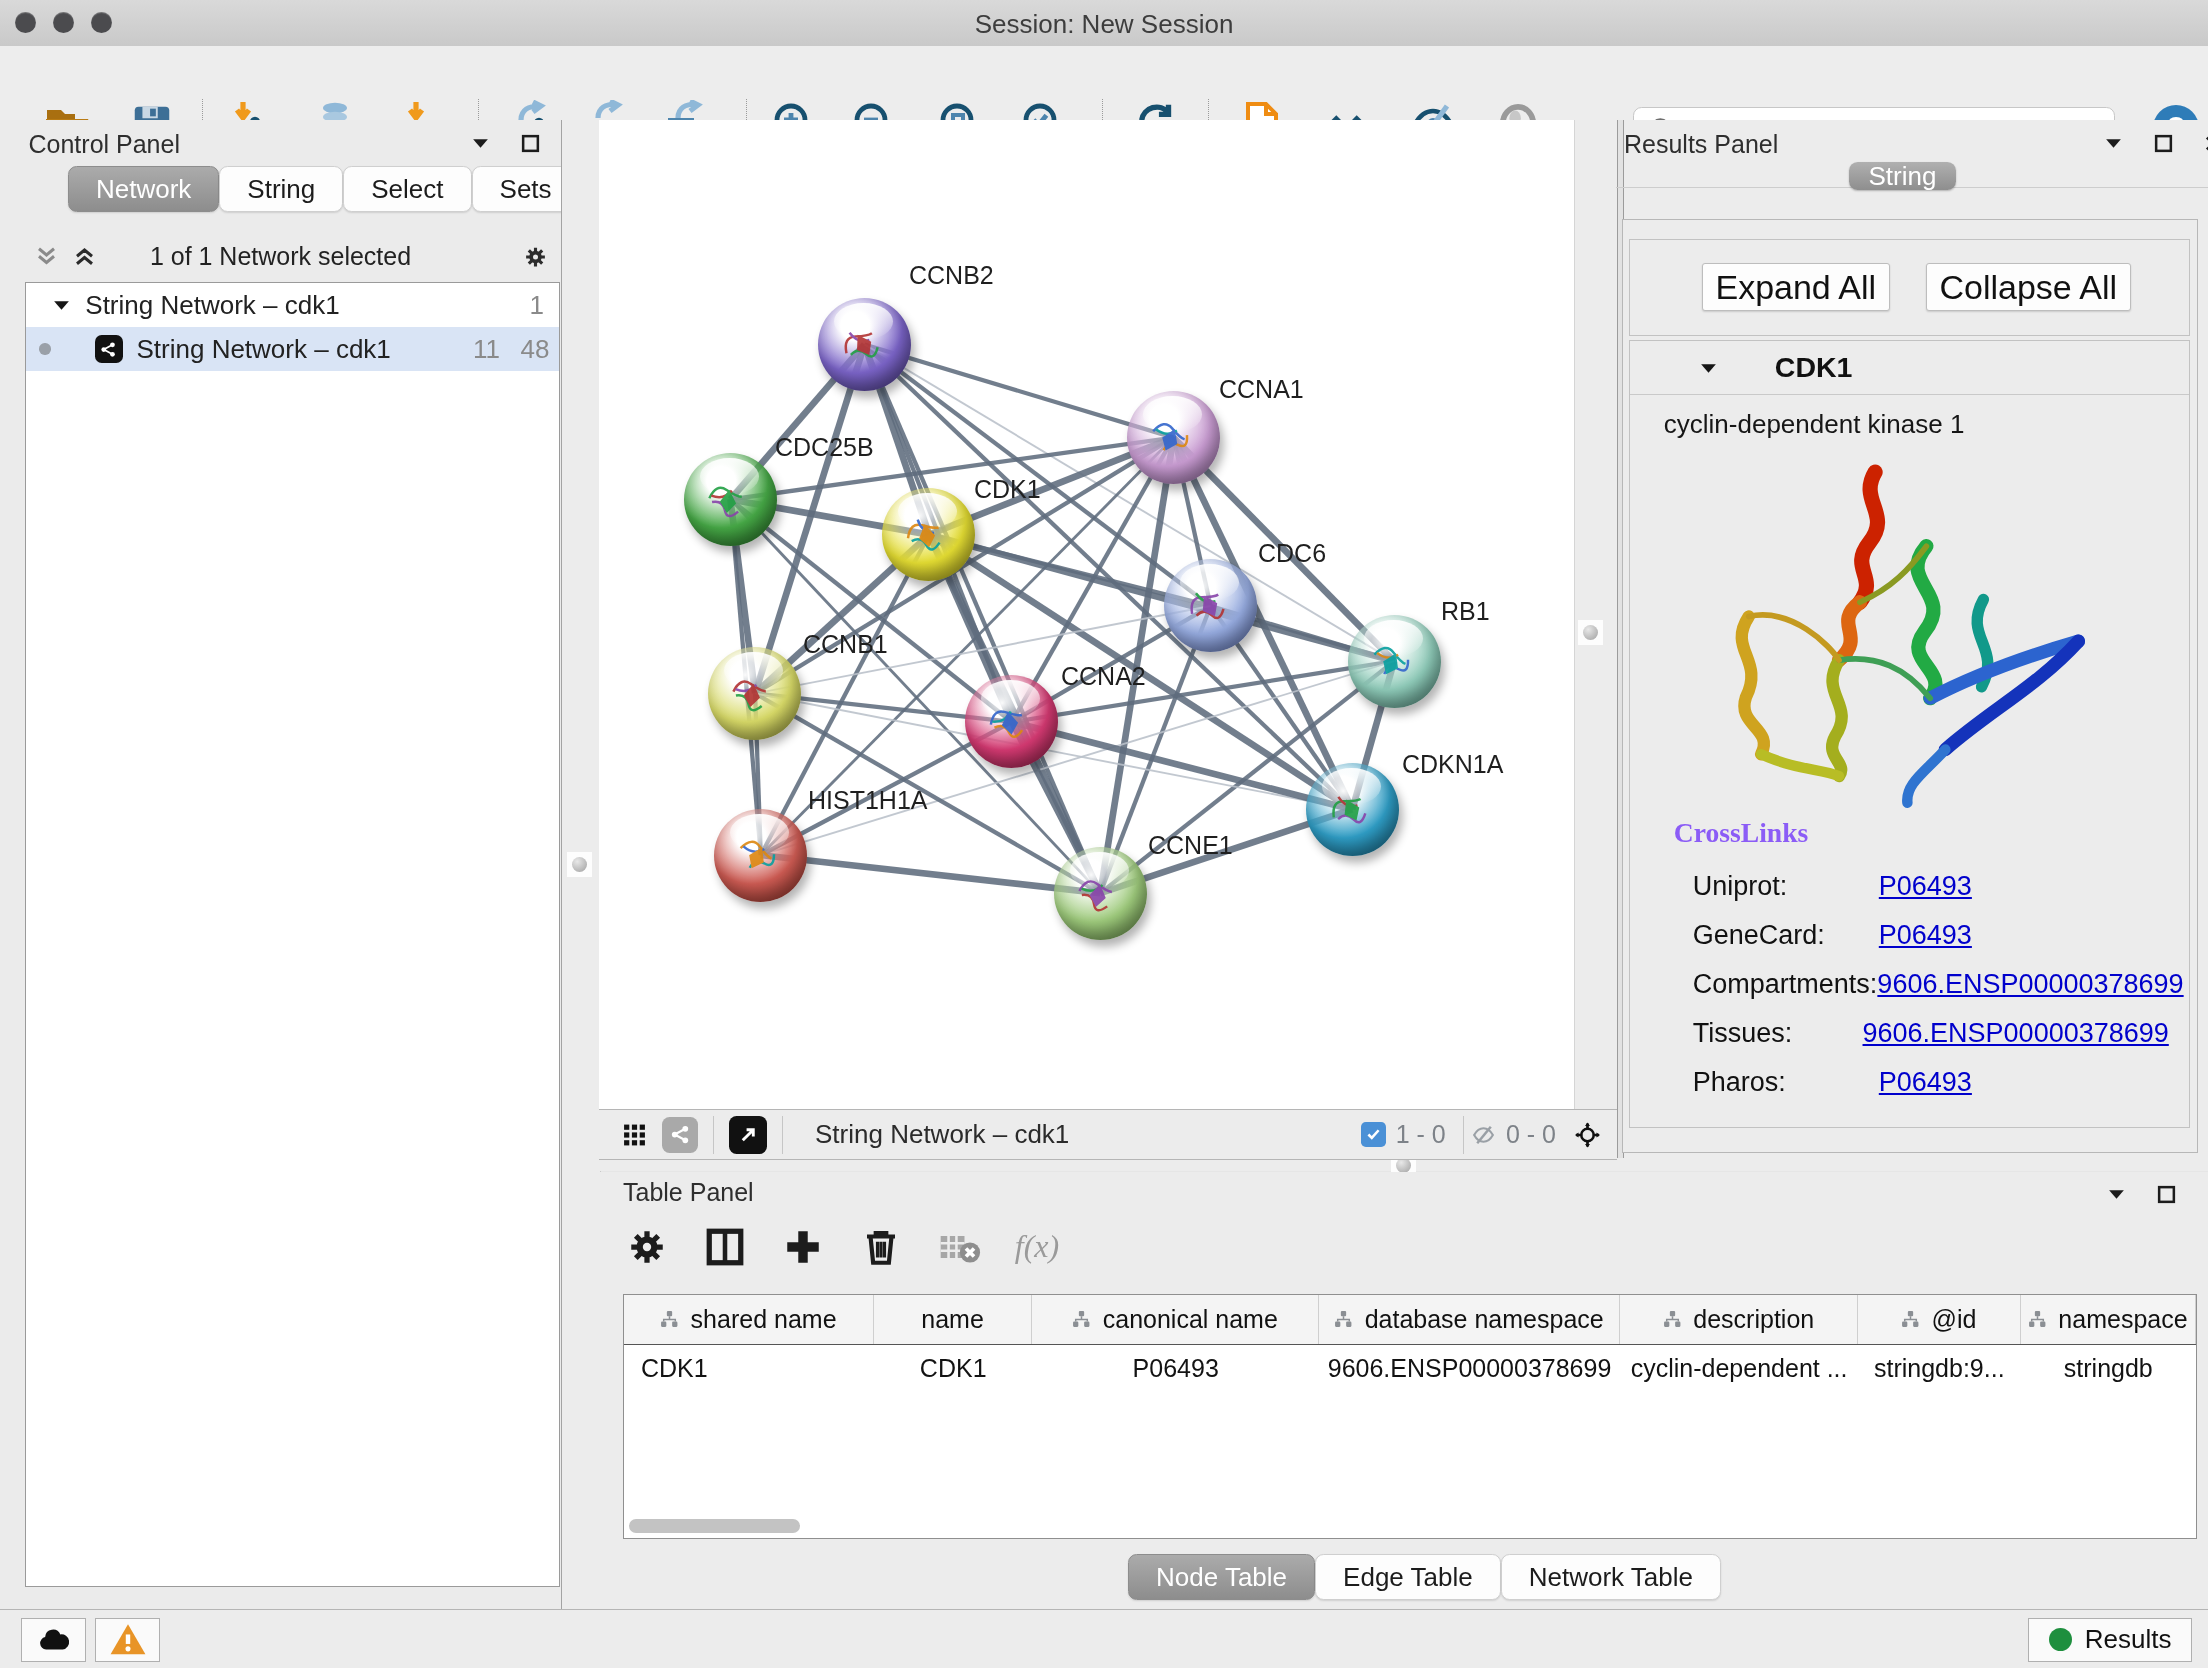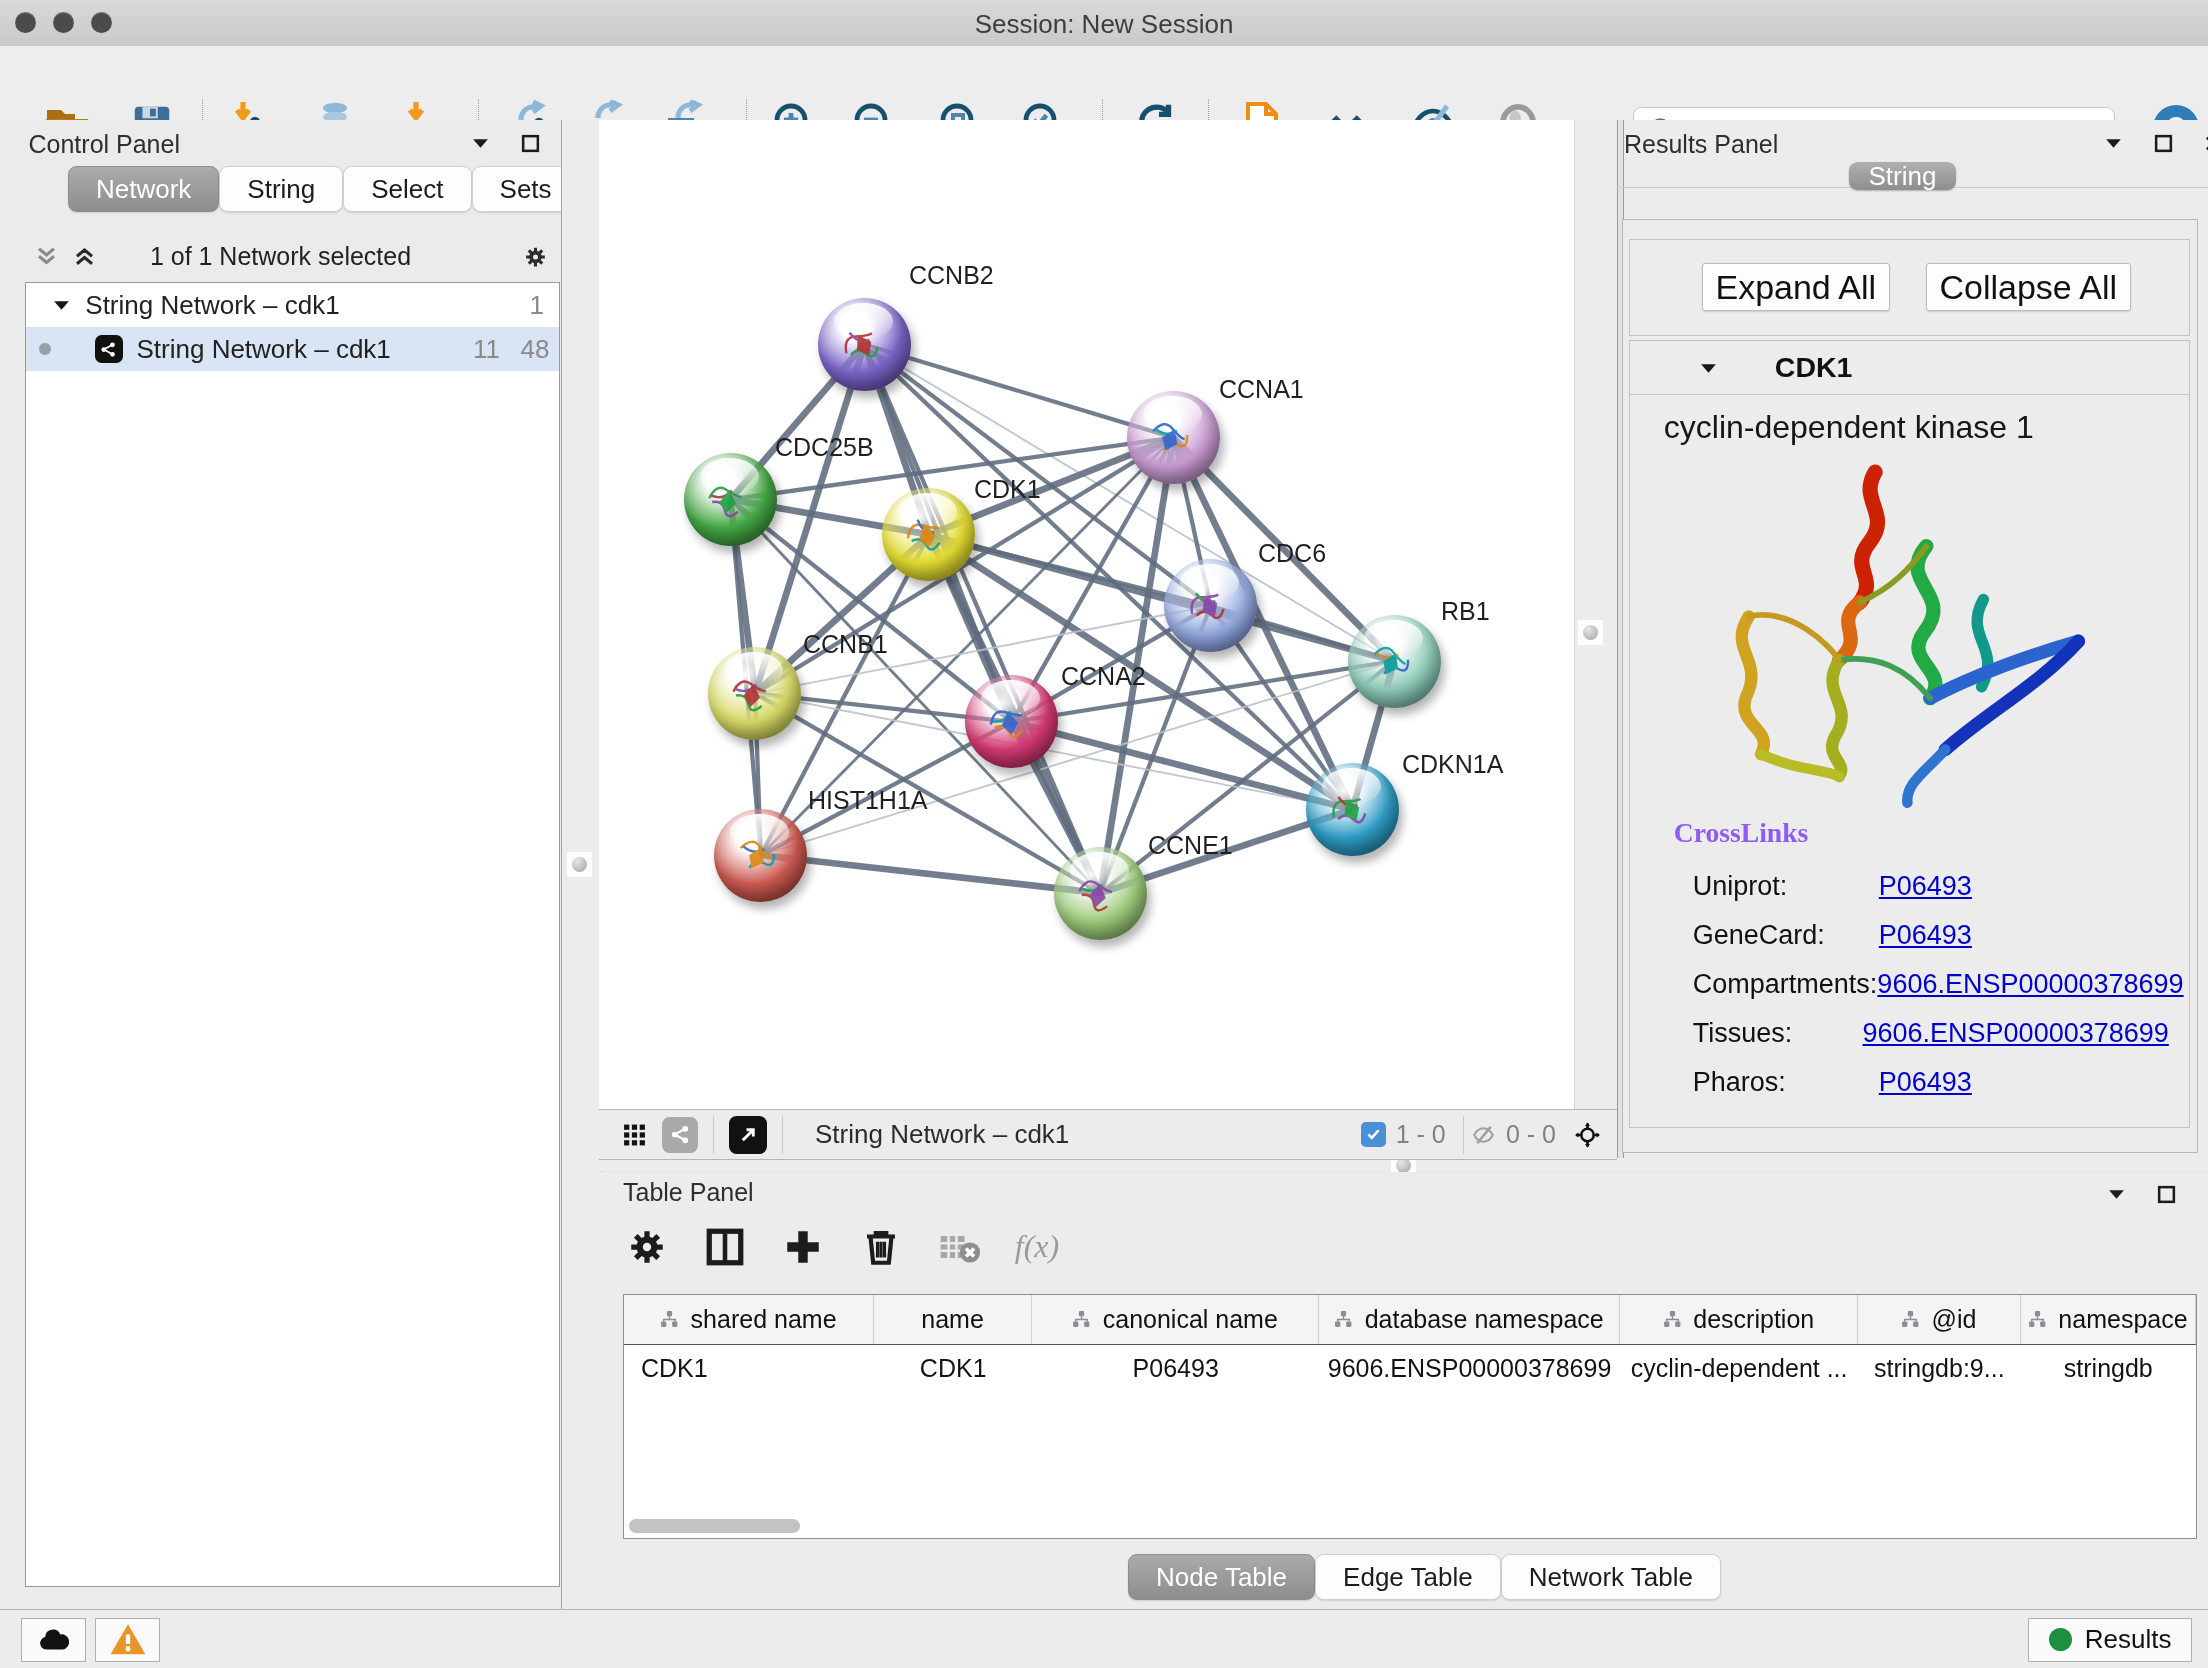--- a/index.html
+++ b/index.html
@@ -81,21 +81,21 @@
           align-items:center;justify-content:center;cursor:pointer;box-shadow:0 1px 1.9px rgba(0,0,0,.25);}
   .rp-outer{position:absolute;left:-1.9px;top:99px;width:574px;height:932px;border:1.9px solid #b7b7b7;
             background:#ececec;}
   .rp-btnbox{position:absolute;left:5.7px;top:19px;width:559px;height:95px;border:1.9px solid #c2c2c2;background:#ececec;}
   .btn{position:absolute;height:46px;background:#fdfdfd;border:1px solid #bdbdbd;border-radius:3px;
        font-size:34px;color:#111;display:flex;align-items:center;justify-content:center;cursor:pointer;
        box-shadow:0 1px 1.9px rgba(0,0,0,.15);}
   .rp-mainbox{position:absolute;left:5.7px;top:120px;width:559px;height:786px;border:1.9px solid #c2c2c2;background:#ececec;}
   .rp-genehdr{position:absolute;left:0;top:0;width:100%;height:53px;border-bottom:1px solid #c9c9c9;}
   .rp-gene{position:absolute;left:145px;top:9.5px;font-size:28.5px;font-weight:bold;color:#111;}
-  .rp-desc{position:absolute;left:34px;top:68px;font-size:32px;color:#161616;}
+  .rp-desc{position:absolute;left:34px;top:68px;font-size:26px;color:#161616;}
   .protein{position:absolute;left:76px;top:114px;}
   .xl-title{position:absolute;left:44px;top:476px;font-family:"Liberation Serif",serif;
             font-weight:bold;font-size:27.6px;color:#8b5cf6;}
   .xl-rows{position:absolute;left:63px;top:521px;width:476px;}
   .xl-row{display:flex;height:49px;align-items:center;font-family:Liberation Sans, sans-serif;font-size:27px;}
   .xl-label{width:186px;color:#111;}
   .xl-value{color:#0000cc;text-decoration:underline;cursor:pointer;}
   
   .table-panel{position:absolute;left:599px;top:1172px;width:1609px;height:438px;background:#ececec;}
   .tp-toolbar{position:absolute;left:24px;top:46px;height:57px;display:flex;align-items:center;gap:30px;}

